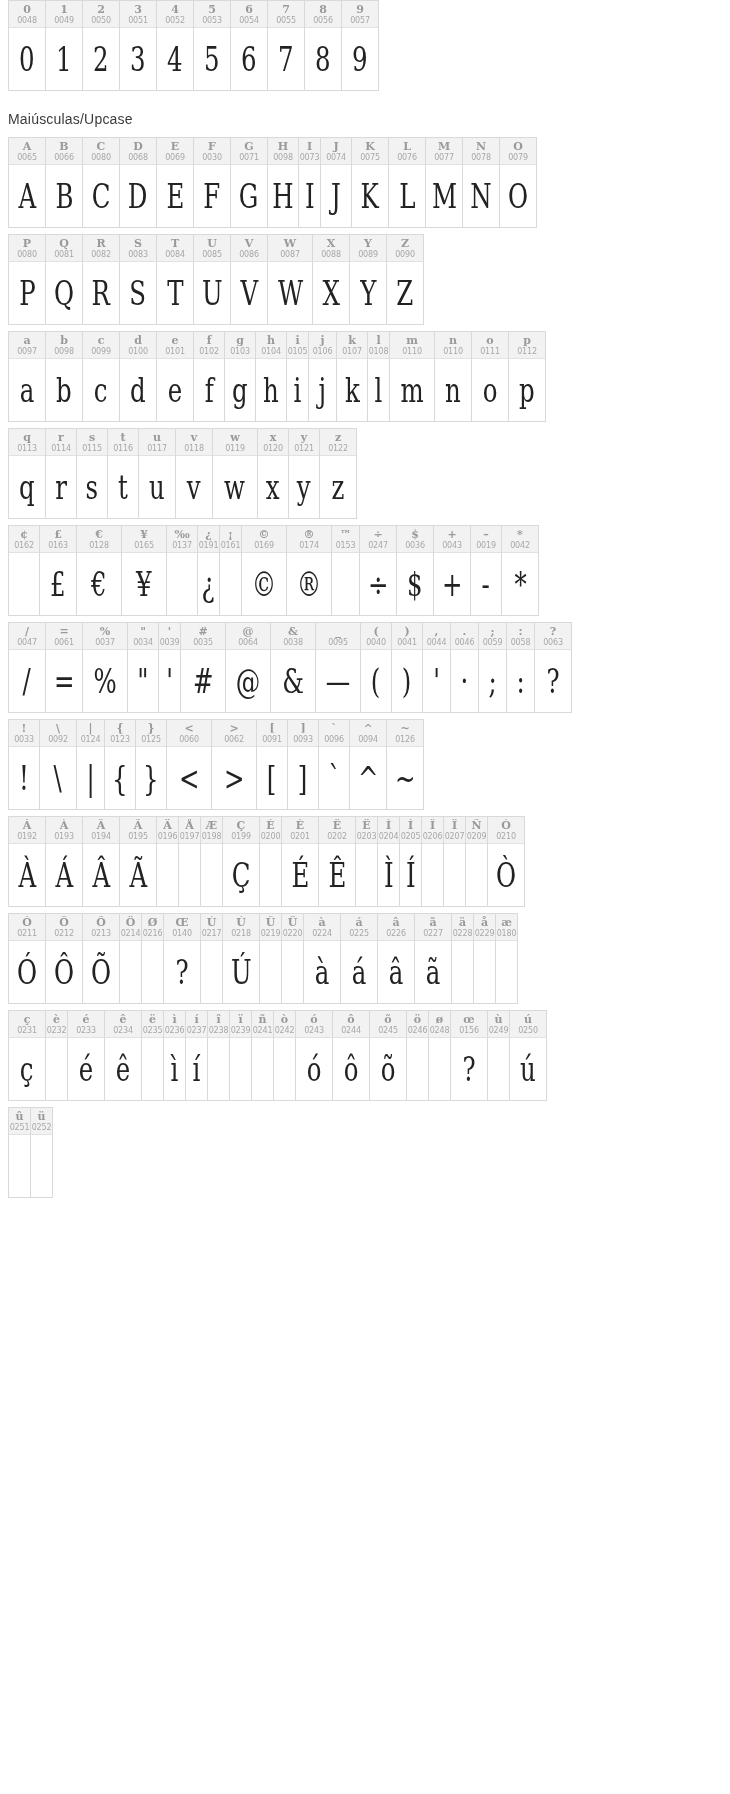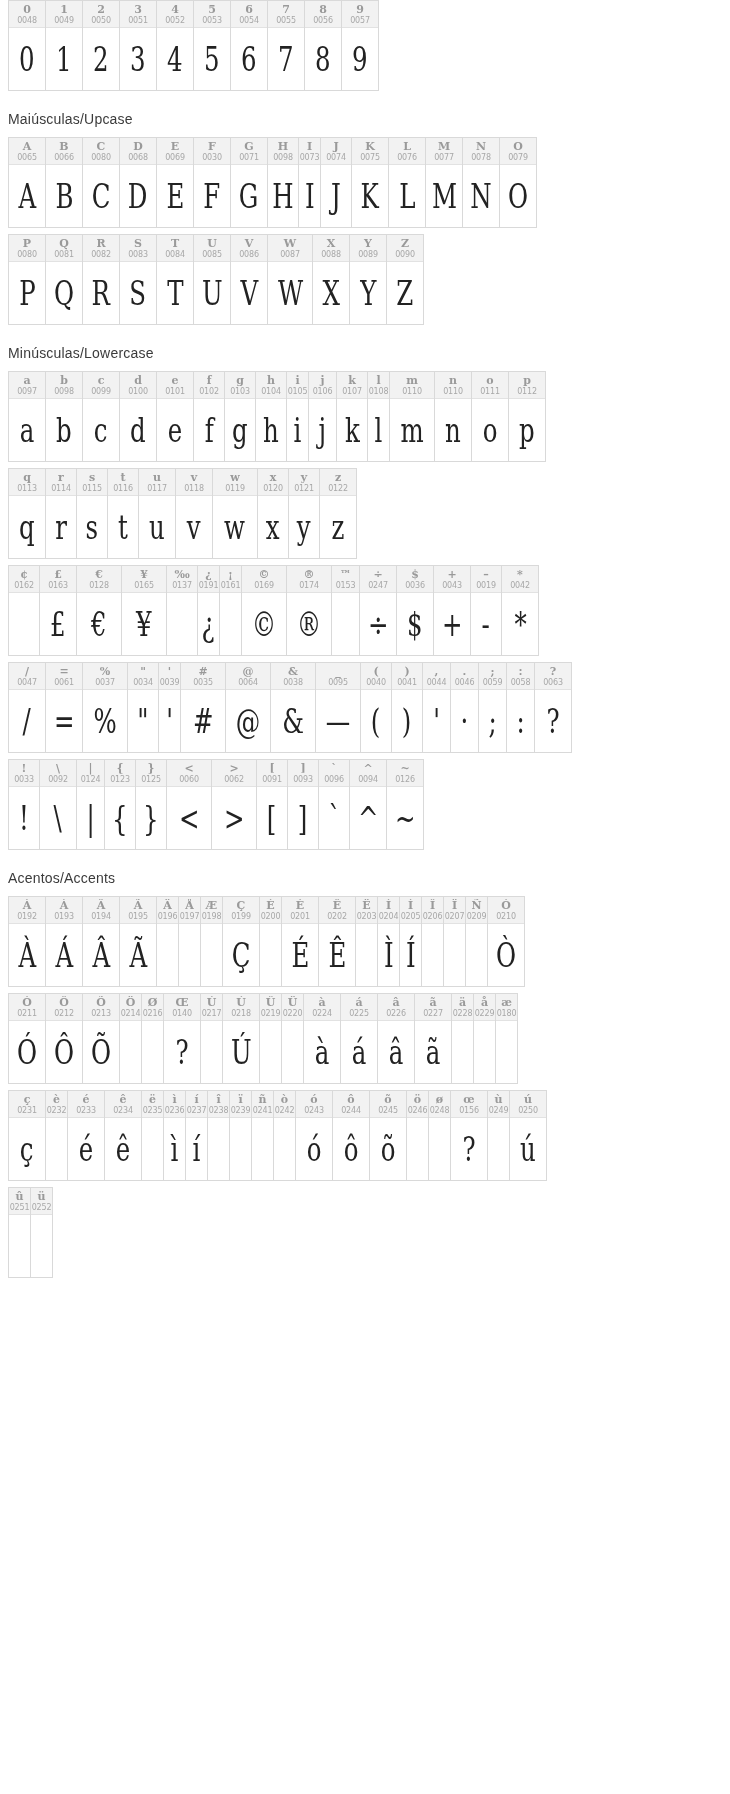--- a/index.html
+++ b/index.html
@@ -433,21 +433,20 @@
                 <div class="cell-code">0090</div>
               </div>
               <div class="cell-body">
                 <span class="cell-glyph">Z</span>
               </div>
             </div>
           </div>
         </div>
       </div>
       <div class="section">
-        <div class="section-title">Minúsculas/Lowercase</div>
         <div class="rows">
           <div class="glyph-row">
             <div class="cell" style="width: 37px;">
               <div class="cell-head">
                 <div class="cell-char">a</div>
                 <div class="cell-code">0097</div>
               </div>
               <div class="cell-body">
                 <span class="cell-glyph">a</span>
               </div>
@@ -1073,21 +1072,20 @@
                 <div class="cell-code">0126</div>
               </div>
               <div class="cell-body">
                 <span class="cell-glyph">~</span>
               </div>
             </div>
           </div>
         </div>
       </div>
       <div class="section">
-        <div class="section-title">Acentos/Accents</div>
         <div class="rows">
           <div class="glyph-row">
             <div class="cell" style="width: 37px;">
               <div class="cell-head">
                 <div class="cell-char">À</div>
                 <div class="cell-code">0192</div>
               </div>
               <div class="cell-body">
                 <span class="cell-glyph">À</span>
               </div>

